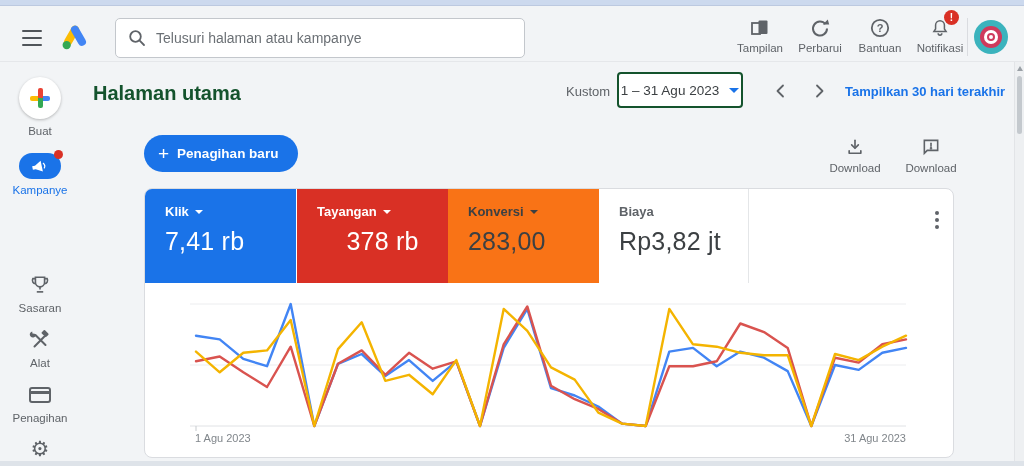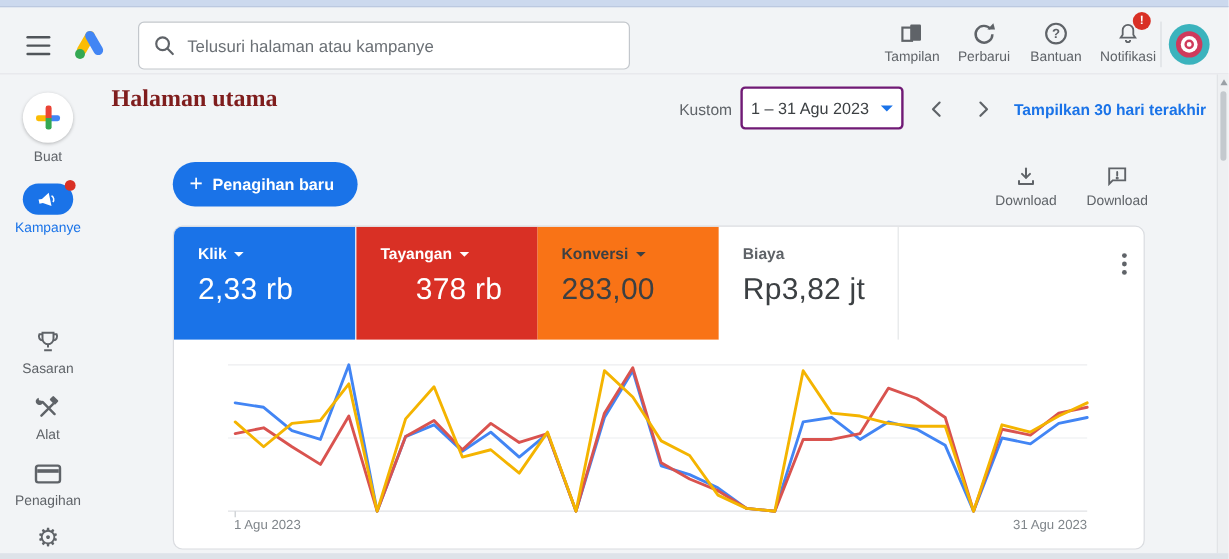--- a/index.html
+++ b/index.html
@@ -43,23 +43,23 @@
   .plus-h { position:absolute; left:11px; top:19px; width:20px; height:4.5px; background:linear-gradient(90deg,#fbbc04 0 50%,#4285f4 50% 100%); border-radius:2px; }
   .plus-v { position:absolute; left:19px; top:11px; width:4.5px; height:20px; background:linear-gradient(180deg,#ea4335 0 50%,#34a853 50% 100%); border-radius:2px; }
   .kamp-pill { position:relative; width:42px; height:26px; background:#1a73e8; border-radius:13px; margin:0 auto 5px; display:flex; align-items:center; justify-content:center; }
   .kamp-dot { position:absolute; top:-3px; right:-2px; width:9px; height:9px; background:#d93025; border-radius:50%; }
   .side-ico { height:26px; display:flex; align-items:center; justify-content:center; margin-bottom:4px; }
   .gear-glyph { font-size:21px; color:#5f6368; line-height:22px; }
   .cc-icon { width:22px; height:16px; border:2px solid #5f6368; border-radius:3px; position:relative; }
   .cc-icon::after { content:""; position:absolute; left:0; top:2px; width:100%; height:3px; background:#5f6368; }
 
   
-  .page-title { position:absolute; left:93px; top:71px; font-size:20px; color:#7f1d1d;font-family:Liberation Serif, serif; }
+  .page-title { position:absolute; left:93px; top:82px; font-size:20px; color:#14532d; }
   .custom-label { position:absolute; left:566px; top:84px; font-size:13px; color:#5f6368; }
-  .datebox { position:absolute; left:617px; top:72px; width:136px; height:36px; border:2px solid #701a75; border-radius:4px; background:#fff; display:flex; align-items:center; justify-content:center; gap:10px; cursor:pointer; }
+  .datebox { position:absolute; left:617px; top:72px; width:126px; height:36px; border:2px solid #14532d; border-radius:4px; background:#fff; display:flex; align-items:center; justify-content:center; gap:10px; cursor:pointer; }
   .datebox .dtext { font-size:13.5px; color:#3c4043; }
   .caret-down { width:0; height:0; border-left:5px solid transparent; border-right:5px solid transparent; border-top:5px solid #1a73e8; }
   .nav-chev { position:absolute; top:80px; width:22px; height:22px; display:flex; align-items:center; justify-content:center; cursor:pointer; }
   .chev-prev { left:770px; } .chev-next { left:808px; }
   .show-link { position:absolute; left:845px; top:84px; font-size:13px; font-weight:bold; color:#1a73e8; cursor:pointer; white-space:nowrap; }
 
   
   .new-campaign { position:absolute; left:144px; top:135px; height:37px; padding:0 20px 0 14px; background:#1a73e8; border:none; border-radius:19px; color:#fff; font-size:13.5px; font-weight:bold; font-family:inherit; display:flex; align-items:center; gap:8px; cursor:pointer; }
   .nc-plus { font-size:19px; font-weight:normal; line-height:18px; }
   .mini-btn { position:absolute; top:136px; width:62px; text-align:center; cursor:pointer; }
@@ -283,21 +283,21 @@
     <span class="lbl">Download</span>
   </div>
 
   <section class="card">
 
     <div class="metric-block mb-0" style="background: rgb(26, 115, 232);">
       <div class="m-label-row" style="color: rgb(255, 255, 255);">
           <span>Klik</span>
           <span class="m-caret"></span>
         </div>
-      <div class="m-value" style="color: rgb(255, 255, 255);">2,33 rb</div>
+      <div class="m-value" style="color: rgb(255, 255, 255);">7,41 rb</div>
     </div>
     <div class="metric-block mb-1" style="background: rgb(217, 48, 37);">
       <div class="m-label-row" style="color: rgb(255, 255, 255);">
           <span>Tayangan</span>
           <span class="m-caret"></span>
         </div>
       <div class="m-value" style="color: rgb(255, 255, 255);">378 rb</div>
     </div>
     <div class="metric-block mb-2" style="background: #f97316;">
       <div class="m-label-row" style="color: rgb(60, 64, 67);">

